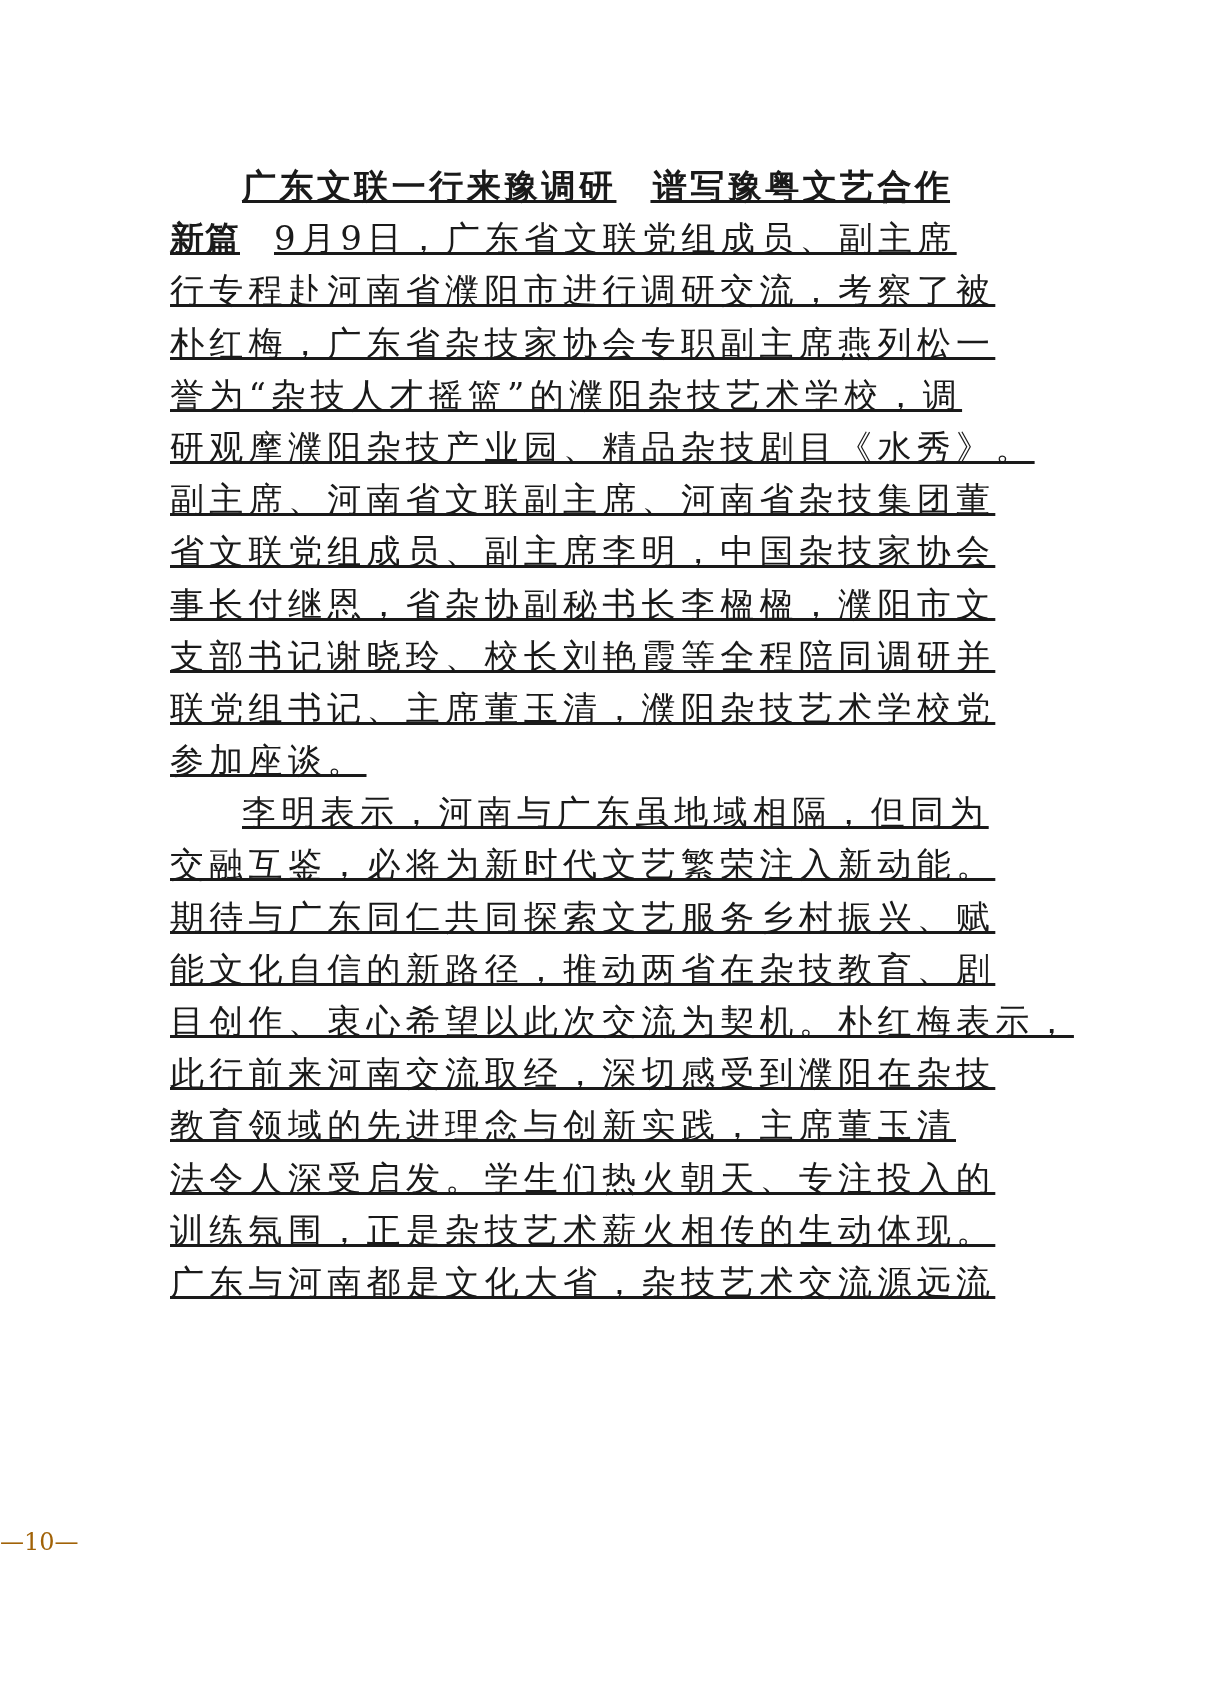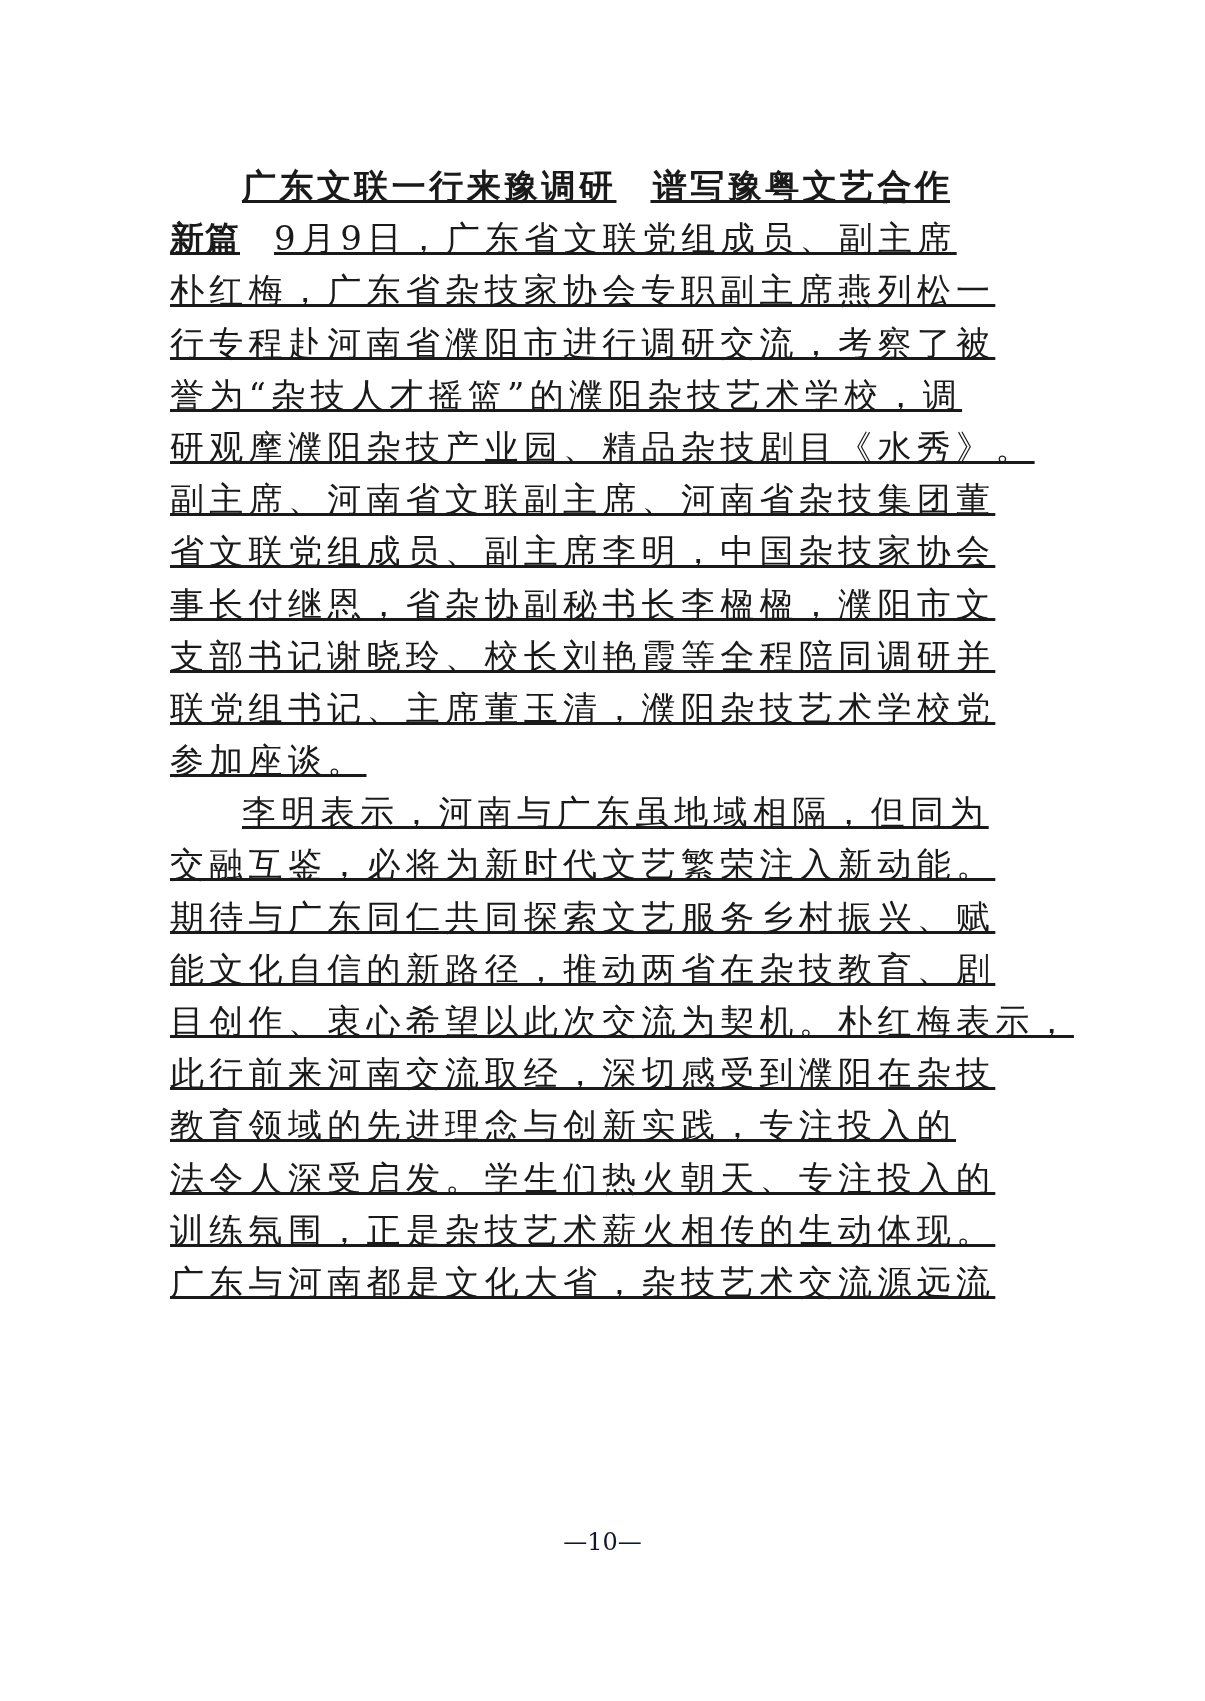--- a/index.html
+++ b/index.html
@@ -52,51 +52,50 @@
     }
     .gap {
       display: inline-block;
       width: 34px;
     }
     .page-number {
       position: absolute;
       left: 0;
       width: 1205px;
       top: 1528px;
-      text-align: center;
       font-size: 24px;
       font-family: "DejaVu Serif", "Liberation Serif", serif;
-      color: #0f172a;
+      color: #a16207;
     }
   </style>
 </head>
 <body>
 
 <div class="page">
   <div class="body-text">
 
     <span class="line indent"><span class="headline">广东文联一行来豫调研</span><span class="gap"></span><span class="headline">谱写豫粤文艺合作</span></span>
     <span class="line"><span class="headline">新篇</span><span class="gap"></span><span>9月9日，广东省文联党组成员、副主席</span></span>
+    <span class="line">行专程赴河南省濮阳市进行调研交流，考察了被</span>
     <span class="line">朴红梅，广东省杂技家协会专职副主席燕列松一</span>
-    <span class="line">行专程赴河南省濮阳市进行调研交流，考察了被</span>
     <span class="line">誉为“杂技人才摇篮”的濮阳杂技艺术学校，调</span>
     <span class="line">研观摩濮阳杂技产业园、精品杂技剧目《水秀》。</span>
     <span class="line">副主席、河南省文联副主席、河南省杂技集团董</span>
     <span class="line">省文联党组成员、副主席李明，中国杂技家协会</span>
     <span class="line">事长付继恩，省杂协副秘书长李楹楹，濮阳市文</span>
     <span class="line">支部书记谢晓玲、校长刘艳霞等全程陪同调研并</span>
     <span class="line">联党组书记、主席董玉清，濮阳杂技艺术学校党</span>
     <span class="line last">参加座谈。</span>
 
     <span class="line indent">李明表示，河南与广东虽地域相隔，但同为</span>
     <span class="line">交融互鉴，必将为新时代文艺繁荣注入新动能。</span>
     <span class="line">期待与广东同仁共同探索文艺服务乡村振兴、赋</span>
     <span class="line">能文化自信的新路径，推动两省在杂技教育、剧</span>
     <span class="line">目创作、衷心希望以此次交流为契机。朴红梅表示，</span>
     <span class="line">此行前来河南交流取经，深切感受到濮阳在杂技</span>
-    <span class="line">教育领域的先进理念与创新实践，专注投入的</span>
+    <span class="line">教育领域的先进理念与创新实践，主席董玉清</span>
     <span class="line">法令人深受启发。学生们热火朝天、专注投入的</span>
     <span class="line">训练氛围，正是杂技艺术薪火相传的生动体现。</span>
     <span class="line">广东与河南都是文化大省，杂技艺术交流源远流</span>
   </div>
 
   <div class="page-number">—10—</div>
 </div>
 
 </body></html>

